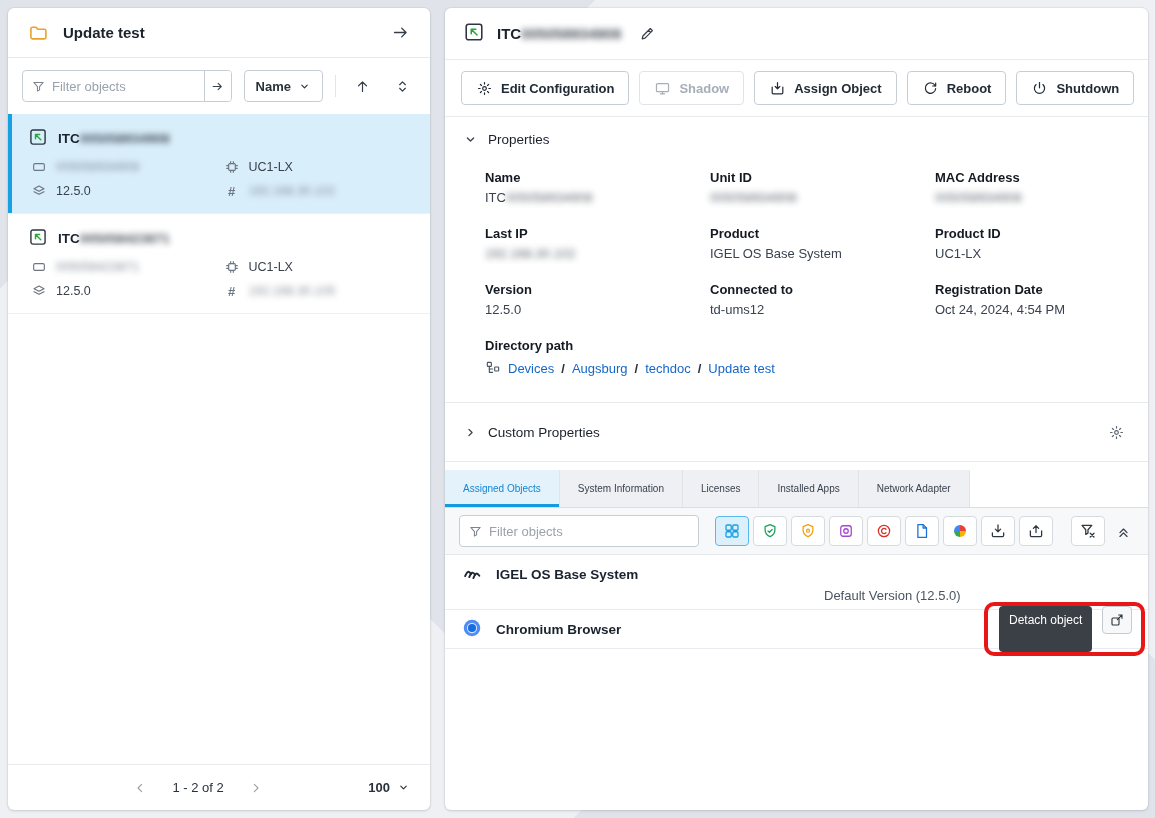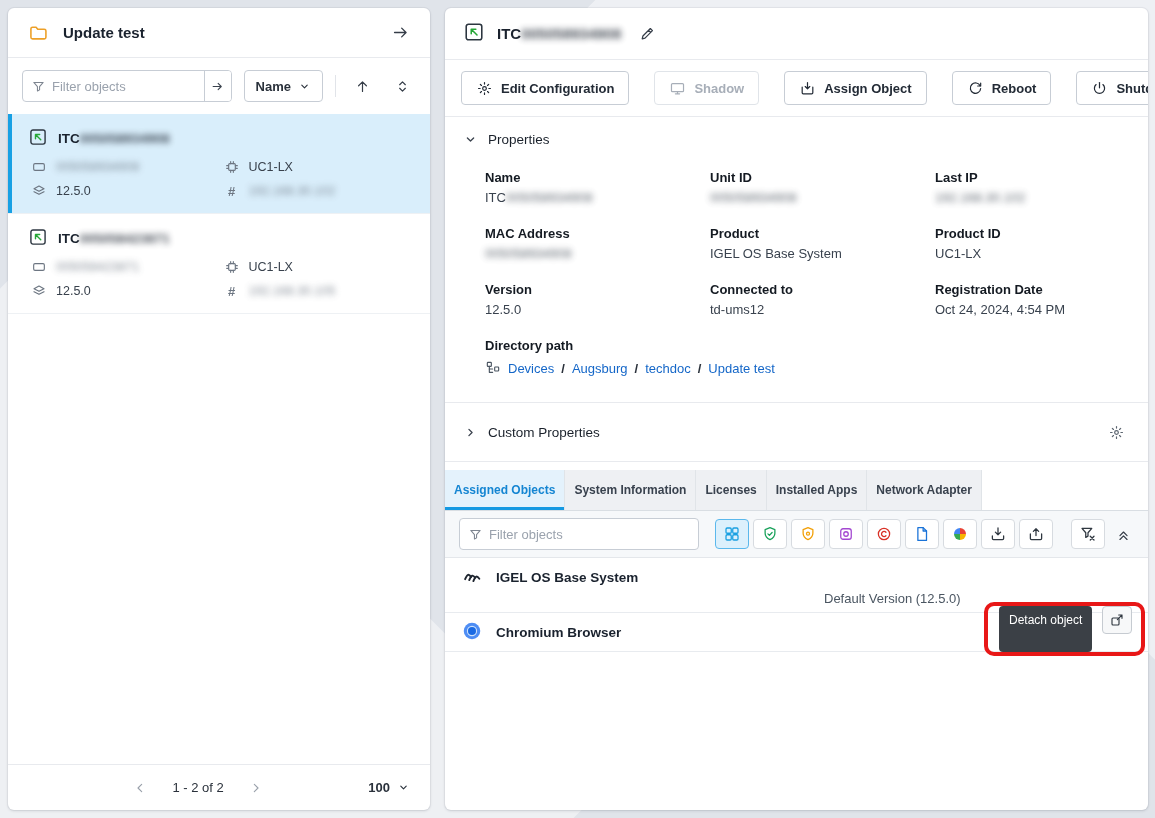--- a/index.html
+++ b/index.html
@@ -39,38 +39,38 @@
   .hashg{font-size:13px;font-weight:bold;color:#6d7682;width:16px;text-align:center}
   .redacted{filter:blur(3px);opacity:.8;user-select:none}
   .lp-footer{margin-top:auto;border-top:1px solid #e8eaee;height:46px;display:flex;align-items:center;padding:0 20px;font-size:13px;color:#2a313b;flex:0 0 auto}
   .pag-center{flex:1;display:flex;align-items:center;justify-content:center;gap:24px}
   .pag-btn{background:none;border:0;color:#9aa1ab;display:flex;cursor:pointer}
   .page-size{display:flex;align-items:center;gap:7px;background:none;border:0;font:bold 13px "Liberation Sans",sans-serif;color:#2a313b;cursor:pointer}
 
   
   .rp-header{display:flex;align-items:center;gap:12px;height:52px;padding:0 18px;border-bottom:1px solid #e8eaee;flex:0 0 auto}
   .rp-title{font-size:15px;font-weight:bold}
-  .rp-toolbar{display:flex;align-items:center;gap:25px;padding:11px 16px;flex:0 0 auto}
+  .rp-toolbar{display:flex;align-items:center;gap:10px;padding:11px 16px;flex:0 0 auto}
   .tb-btn{height:34px;display:inline-flex;align-items:center;gap:8px;padding:0 14px;border:1px solid #c7cdd5;border-radius:4px;background:#fff;font-size:13px;font-weight:bold;color:#232b36;cursor:pointer;white-space:nowrap}
   .tb-btn.disabled{color:#a7aeb8;border-color:#e0e4e9;cursor:default}
   .kebab{margin-left:auto}
   .section{border-top:1px solid #e8eaee;flex:0 0 auto}
   .section-header{display:flex;align-items:center;gap:10px;padding:15px 18px;font-size:13.5px;font-weight:normal;color:#1a212b}
   .section-header .chev{color:#3a424d;display:flex}
   .prop-grid{display:grid;grid-template-columns:225px 225px 1fr;row-gap:21px;padding:8px 40px 26px}
   .field-label{font-size:13px;font-weight:bold;color:#141a22}
   .field-value{font-size:13px;color:#39424e;margin-top:5px}
   .dirpath{grid-column:1/-1}
   .crumbs{display:flex;align-items:center;gap:7px;margin-top:7px;font-size:13px}
   .crumbs .ic{color:#4a5561;display:flex}
   .crumb{color:#1567c8;cursor:pointer;text-decoration:none}
   .crumb-sep{color:#2a313b;font-weight:bold}
   .gear-right{margin-left:auto;color:#5c6570}
   .tabs{display:flex;border-bottom:1px solid #d9dee3;margin-top:8px;flex:0 0 auto}
-  .tab{padding:13px 9px;font-size:12px;font-weight:bold;color:#39424e;background:#eef0f3;border-right:1px solid #e0e4e8;cursor:pointer;white-space:nowrap}
+  .tab{padding:13px 18px;font-size:10px;font-weight:normal;color:#39424e;background:#eef0f3;border-right:1px solid #e0e4e8;cursor:pointer;white-space:nowrap}
   .tab.active{background:#e4f2fc;color:#1485d2;box-shadow:inset 0 -3px 0 #1599e2}
   .assigned-toolbar{display:flex;align-items:center;gap:4px;padding:7px 14px;background:#f6f8fa;border-bottom:1px solid #e4e7eb;flex:0 0 auto}
   .at-input{flex:0 0 240px;margin-right:12px}
   .chip{width:34px;height:30px;border:1px solid #d7dbe0;border-radius:4px;background:#fff;display:flex;align-items:center;justify-content:center;cursor:pointer;flex:0 0 auto}
   .chip.active{background:#dcf0fc;border-color:#5bb8ec}
   .chip svg{width:18px;height:18px}
   .clear-chip{margin-left:14px;color:#2f3740}
   .obj-row{padding:6px 16px 6px;border-bottom:1px solid #e8ebef;flex:0 0 auto}
   .obj-main{display:flex;align-items:center;gap:13px;font-size:13.5px;font-weight:bold;height:26px}
   .obj-version{margin-left:363px;font-size:13px;color:#4a5561;margin-top:1px}
@@ -322,26 +322,26 @@
       <div class="prop-grid">
         <div>
           <div class="field-label">Name</div>
           <div class="field-value"><span>ITC</span><span class="redacted">005058934908</span></div>
         </div>
         <div>
           <div class="field-label">Unit ID</div>
           <div class="field-value redacted">005058934908</div>
         </div>
         <div>
+          <div class="field-label">MAC Address</div>
+          <div class="field-value redacted">005058934908</div>
+        </div>
+        <div>
           <div class="field-label">Last IP</div>
           <div class="field-value redacted">192.168.30.102</div>
-        </div>
-        <div>
-          <div class="field-label">MAC Address</div>
-          <div class="field-value redacted">005058934908</div>
         </div>
         <div>
           <div class="field-label">Product</div>
           <div class="field-value">IGEL OS Base System</div>
         </div>
         <div>
           <div class="field-label">Product ID</div>
           <div class="field-value">UC1-LX</div>
         </div>
         <div>

